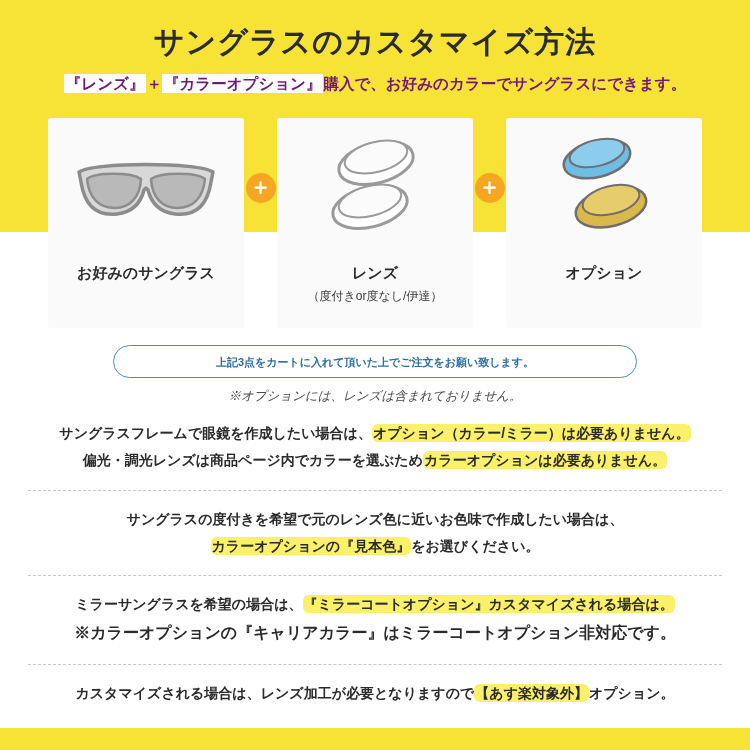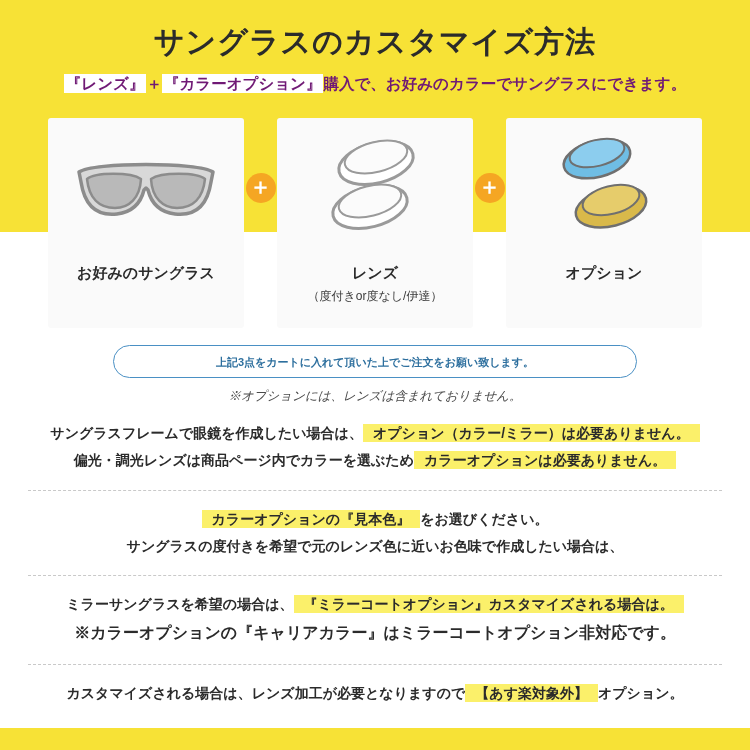--- a/index.html
+++ b/index.html
@@ -156,21 +156,22 @@
   }
   .note-small {
     text-align: center;
     font-size: 16px;
     font-weight: bold;
     color: #2b2b2b;
     line-height: 1.9;
   }
   .hl {
     background: #fbf06a;
-    padding: 1px 10px;
+    padding: 1px 1px;
+    border-radius: 6px;
   }
   .divider {
     border-top: 1px dashed #c9c9c9;
     margin: 13px 0 13px 0;
     height: 0;
   }
   .sect {
     padding: 2px 0 2px 0;
   }
   
@@ -260,24 +261,24 @@
         <span>サングラスフレームで眼鏡を作成したい場合は、</span><span class="hl">オプション（カラー/ミラー）は必要ありません。</span>
       </div>
       <div class="note-row">
         <span>偏光・調光レンズは商品ページ内でカラーを選ぶため</span><span class="hl">カラーオプションは必要ありません。</span>
       </div>
     </div>
 
     <div class="divider"></div>
 
     <div class="sect">
+      <div class="note-row">サングラスの度付きを希望で元のレンズ色に近いお色味で作成したい場合は、</div>
       <div class="note-row">
         <span class="hl">カラーオプションの『見本色』</span><span>をお選びください。</span>
       </div>
-      <div class="note-row">サングラスの度付きを希望で元のレンズ色に近いお色味で作成したい場合は、</div>
     </div>
 
     <div class="divider"></div>
 
     <div class="sect">
       <div class="note-row">
         <span>ミラーサングラスを希望の場合は、</span><span class="hl">『ミラーコートオプション』カスタマイズされる場合は。</span>
       </div>
       <div class="note-small">※カラーオプションの『キャリアカラー』はミラーコートオプション非対応です。</div>
     </div>

